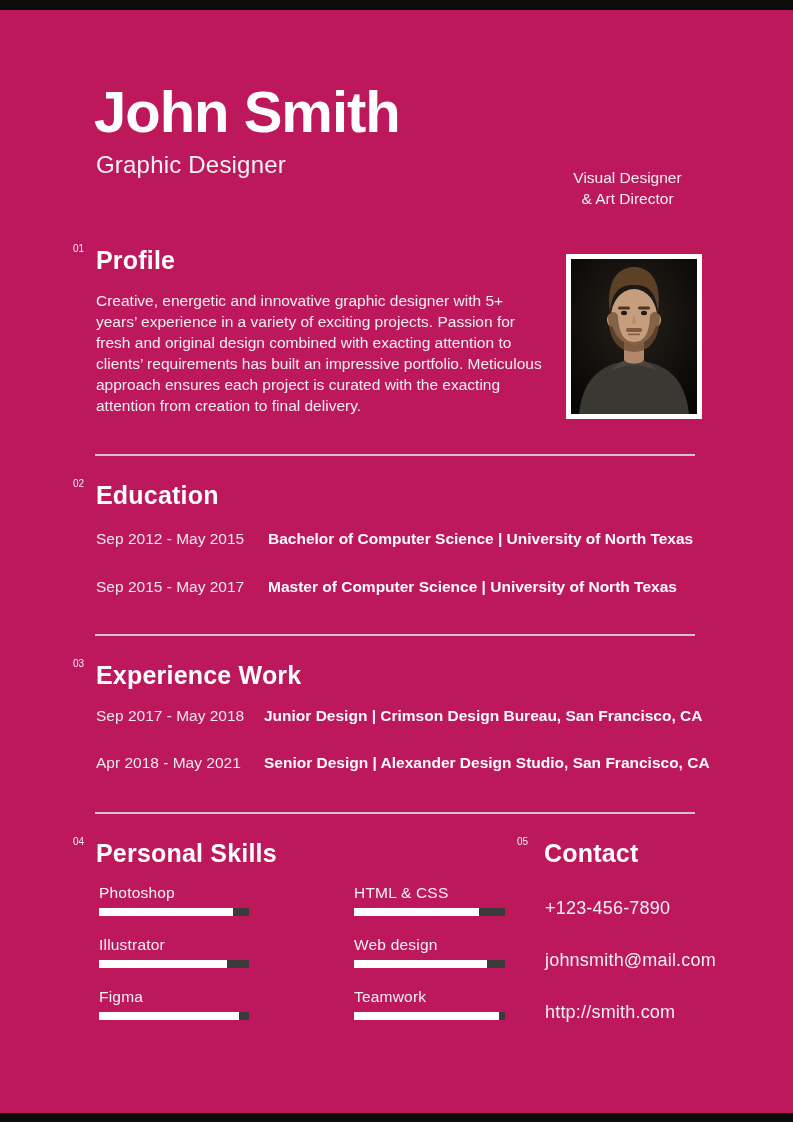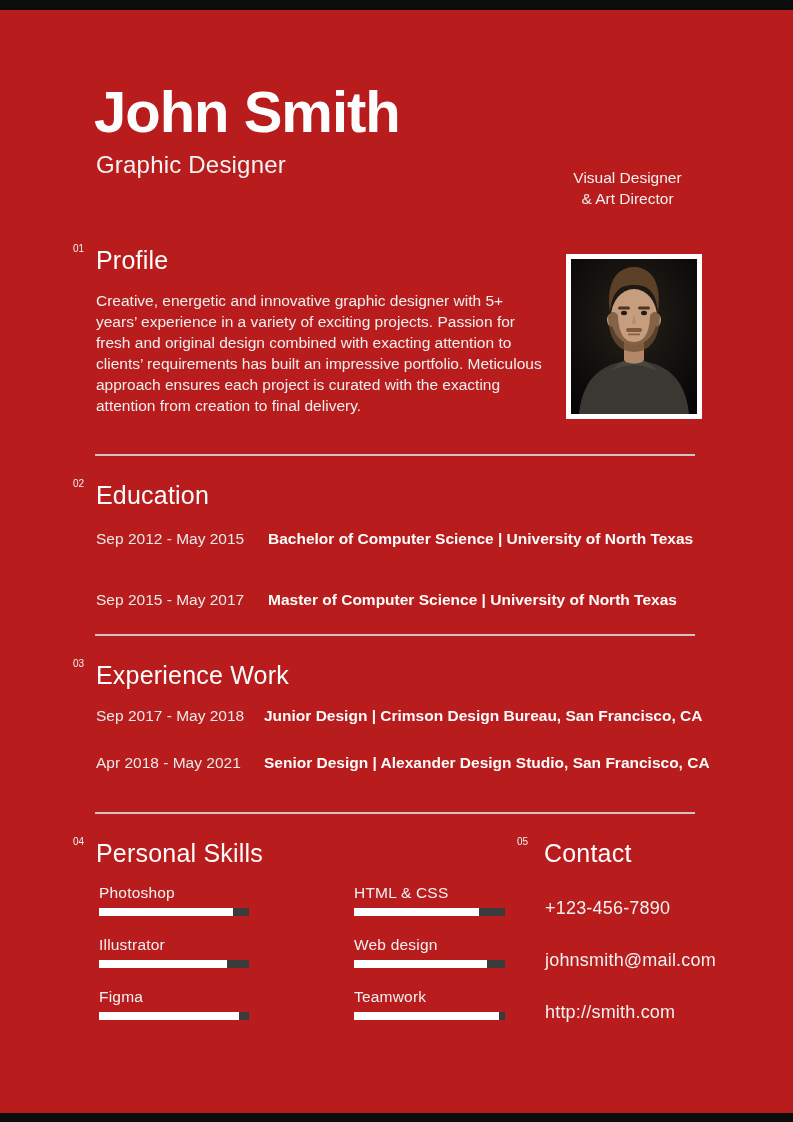--- a/index.html
+++ b/index.html
@@ -1,38 +1,38 @@
 <!DOCTYPE html>
 <html><head>
 <meta charset="utf-8">
 <style>
   html,body{margin:0;padding:0;background:#0c0c0c;}
   .page{
     position:relative;
     width:793px;height:1122px;
     margin:0 auto;
-    background:#b91c1c;
+    background:#be185d;
     overflow:hidden;
     font-family:"Liberation Sans",sans-serif;
     color:#ffffff;
   }
   .frame-bar{position:absolute;left:0;width:793px;height:10px;background:#0c0c0c;}
   .frame-bar.top{top:0;}
   .frame-bar.bottom{bottom:0;height:9px;}
 
   .abs{position:absolute;}
 
   
   .name{left:94px;top:78px;font-size:58px;font-weight:bold;letter-spacing:-1px;color:#fdfdfd;}
   .job-title{left:96px;top:151px;font-size:24px;font-weight:400;color:#f3f3f3;letter-spacing:.2px;}
   .tagline{left:560px;top:167px;width:135px;text-align:center;font-size:15.5px;line-height:21px;color:#efefef;}
 
   
   .sec-num{font-size:10px;color:#f0f0f0;font-weight:400;}
-  .sec-title{font-size:25px;font-weight:normal;color:#fdfdfd;letter-spacing:.2px;}
+  .sec-title{font-size:25px;font-weight:bold;color:#fdfdfd;letter-spacing:.2px;}
 
   
   .profile-body{left:96px;top:290px;width:452px;font-size:15.5px;line-height:21px;color:#eeeeee;}
 
   
   .photo-frame{left:566px;top:254px;width:136px;height:165px;background:#ffffff;padding:5px;box-sizing:border-box;}
   .photo-frame svg{display:block;width:126px;height:155px;}
 
   .divider{left:95px;width:600px;height:1.5px;background:#d6d6d6;opacity:.9;}
 
@@ -113,21 +113,21 @@
   </div>
 
   <div class="abs divider" style="top:454px;"></div>
 
   <div class="abs sec-num" style="left:73px;top:478px;">02</div>
   <div class="abs sec-title" style="left:96px;top:481px;">Education</div>
   <div class="row" style="top:530px;">
     <span class="date">Sep 2012 - May 2015</span>
     <span class="desc">Bachelor of Computer Science | University of North Texas</span>
   </div>
-  <div class="row" style="top:578px;margin-top:13px;">
+  <div class="row" style="top:578px;">
     <span class="date">Sep 2015 - May 2017</span>
     <span class="desc">Master of Computer Science | University of North Texas</span>
   </div>
 
   <div class="abs divider" style="top:634px;"></div>
 
   <div class="abs sec-num" style="left:73px;top:658px;">03</div>
   <div class="abs sec-title" style="left:96px;top:661px;">Experience Work</div>
   <div class="row" style="top:707px;">
     <span class="date" style="width:168px;">Sep 2017 - May 2018</span>

